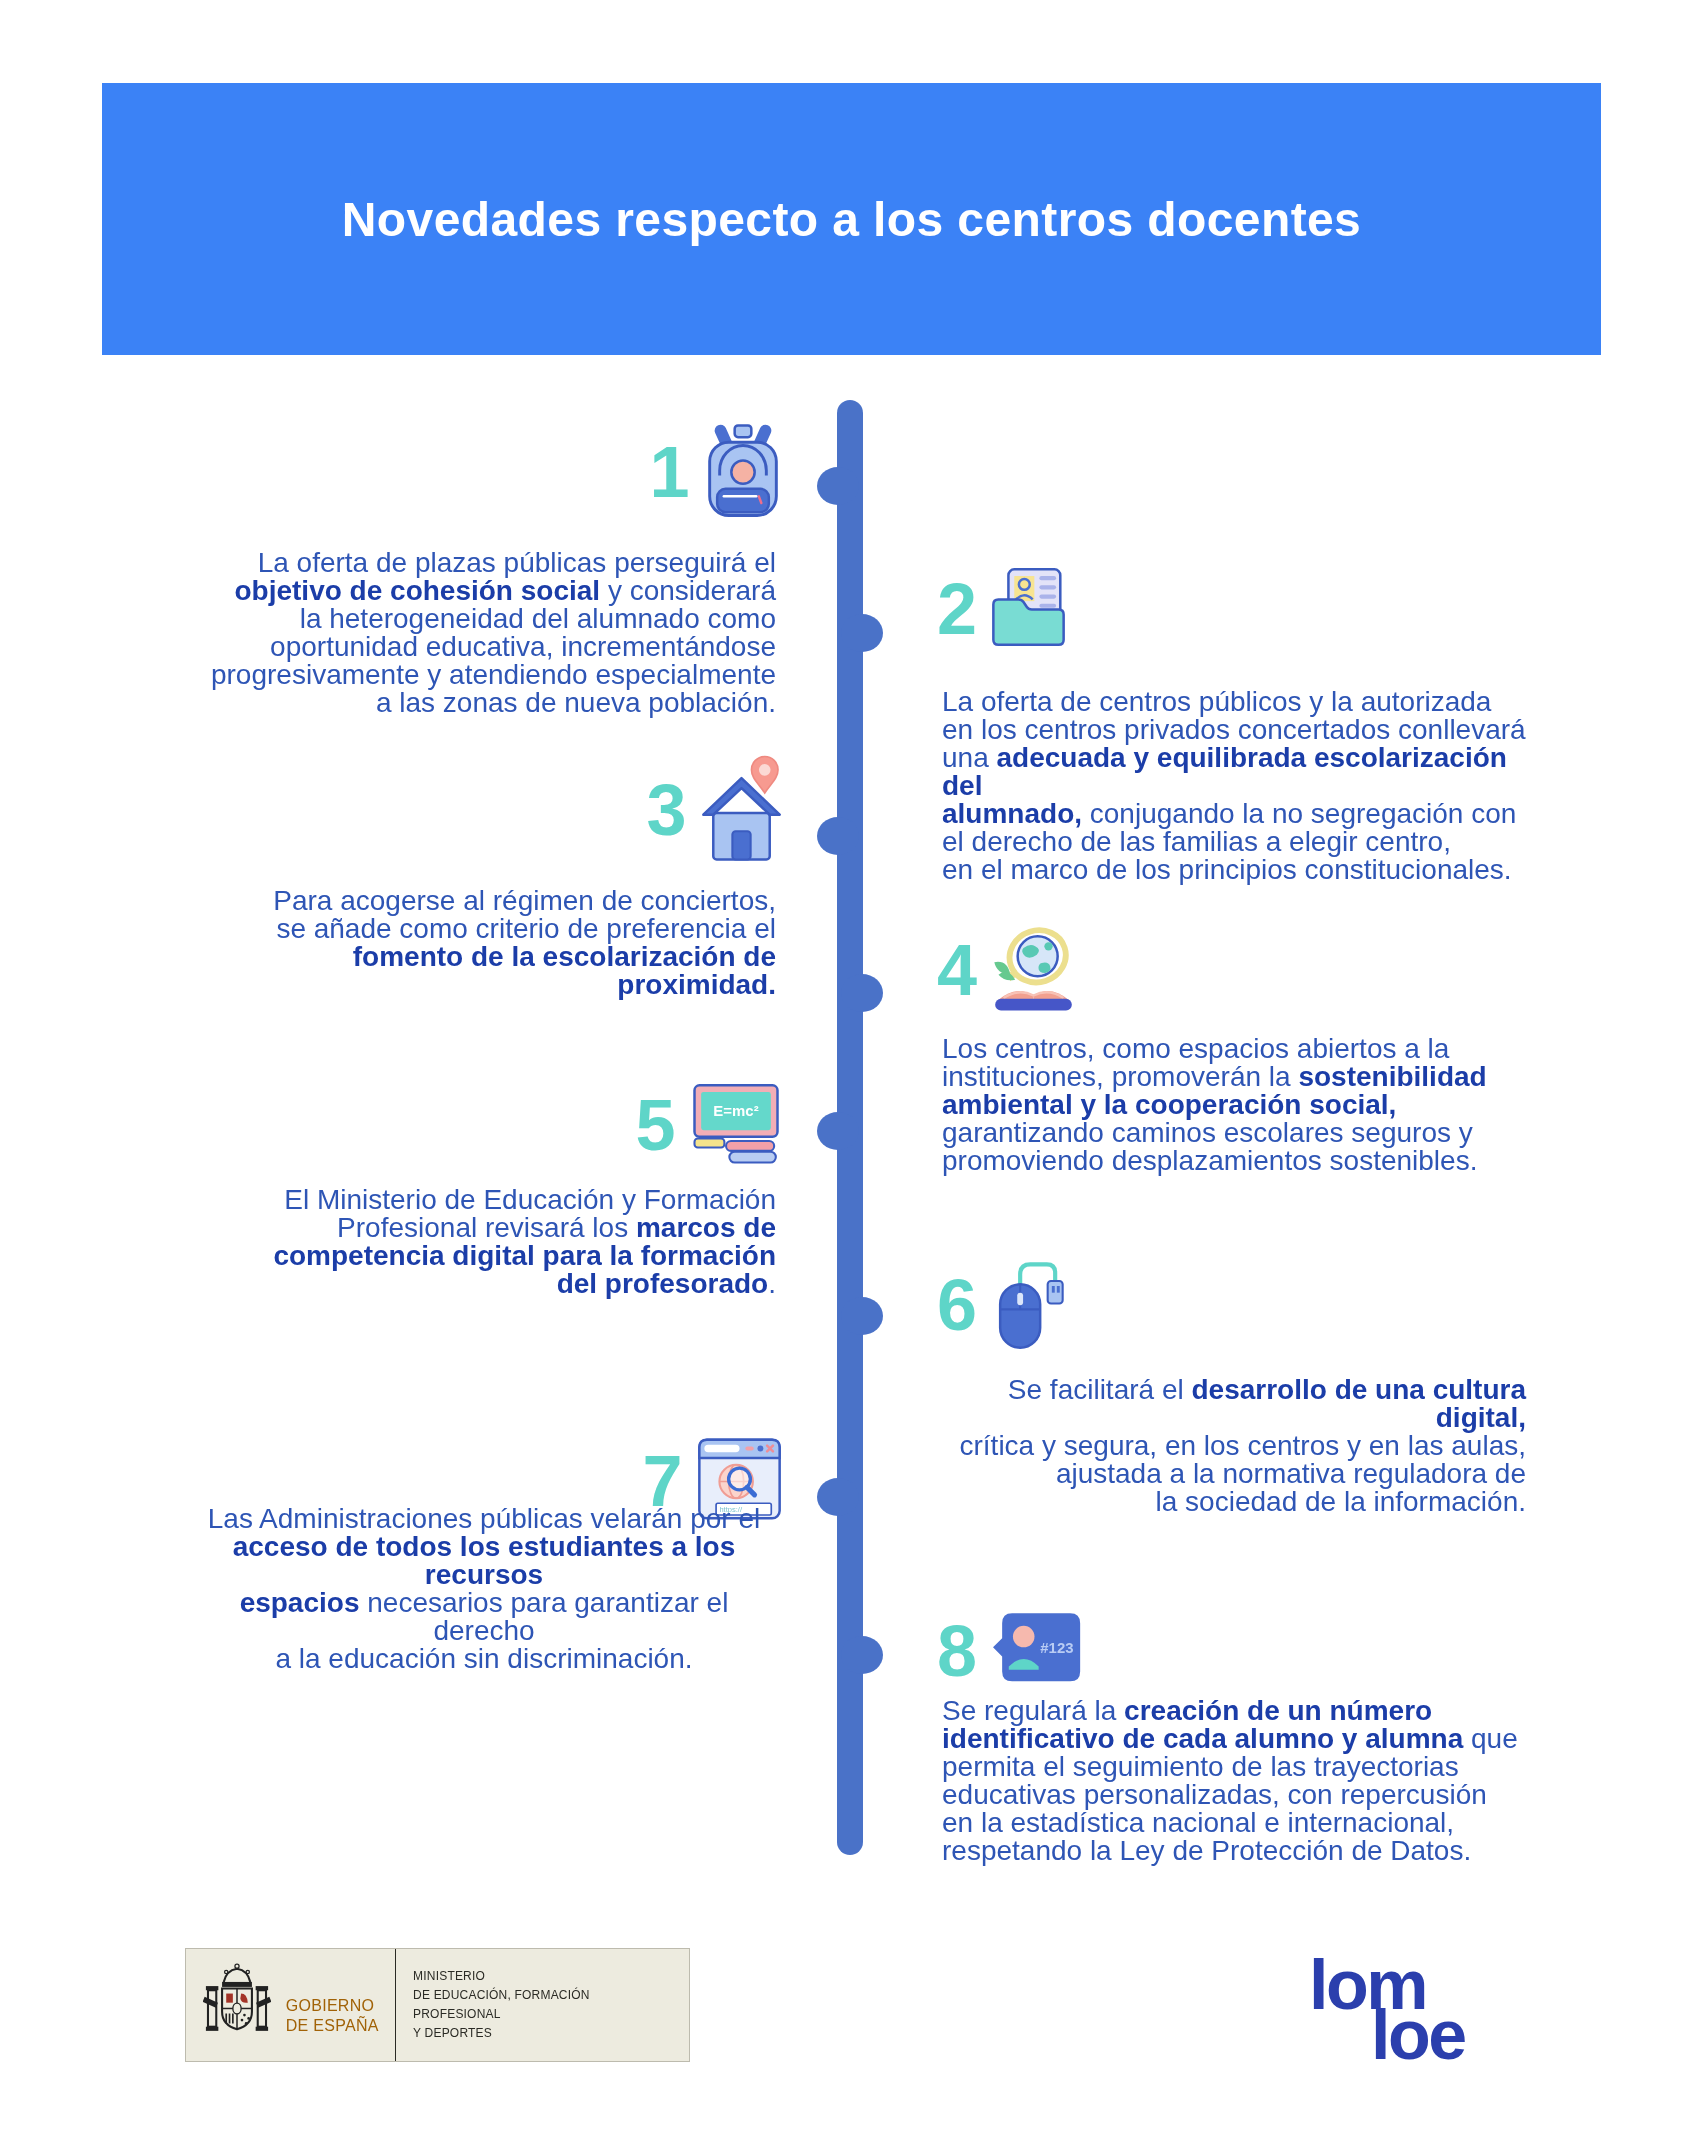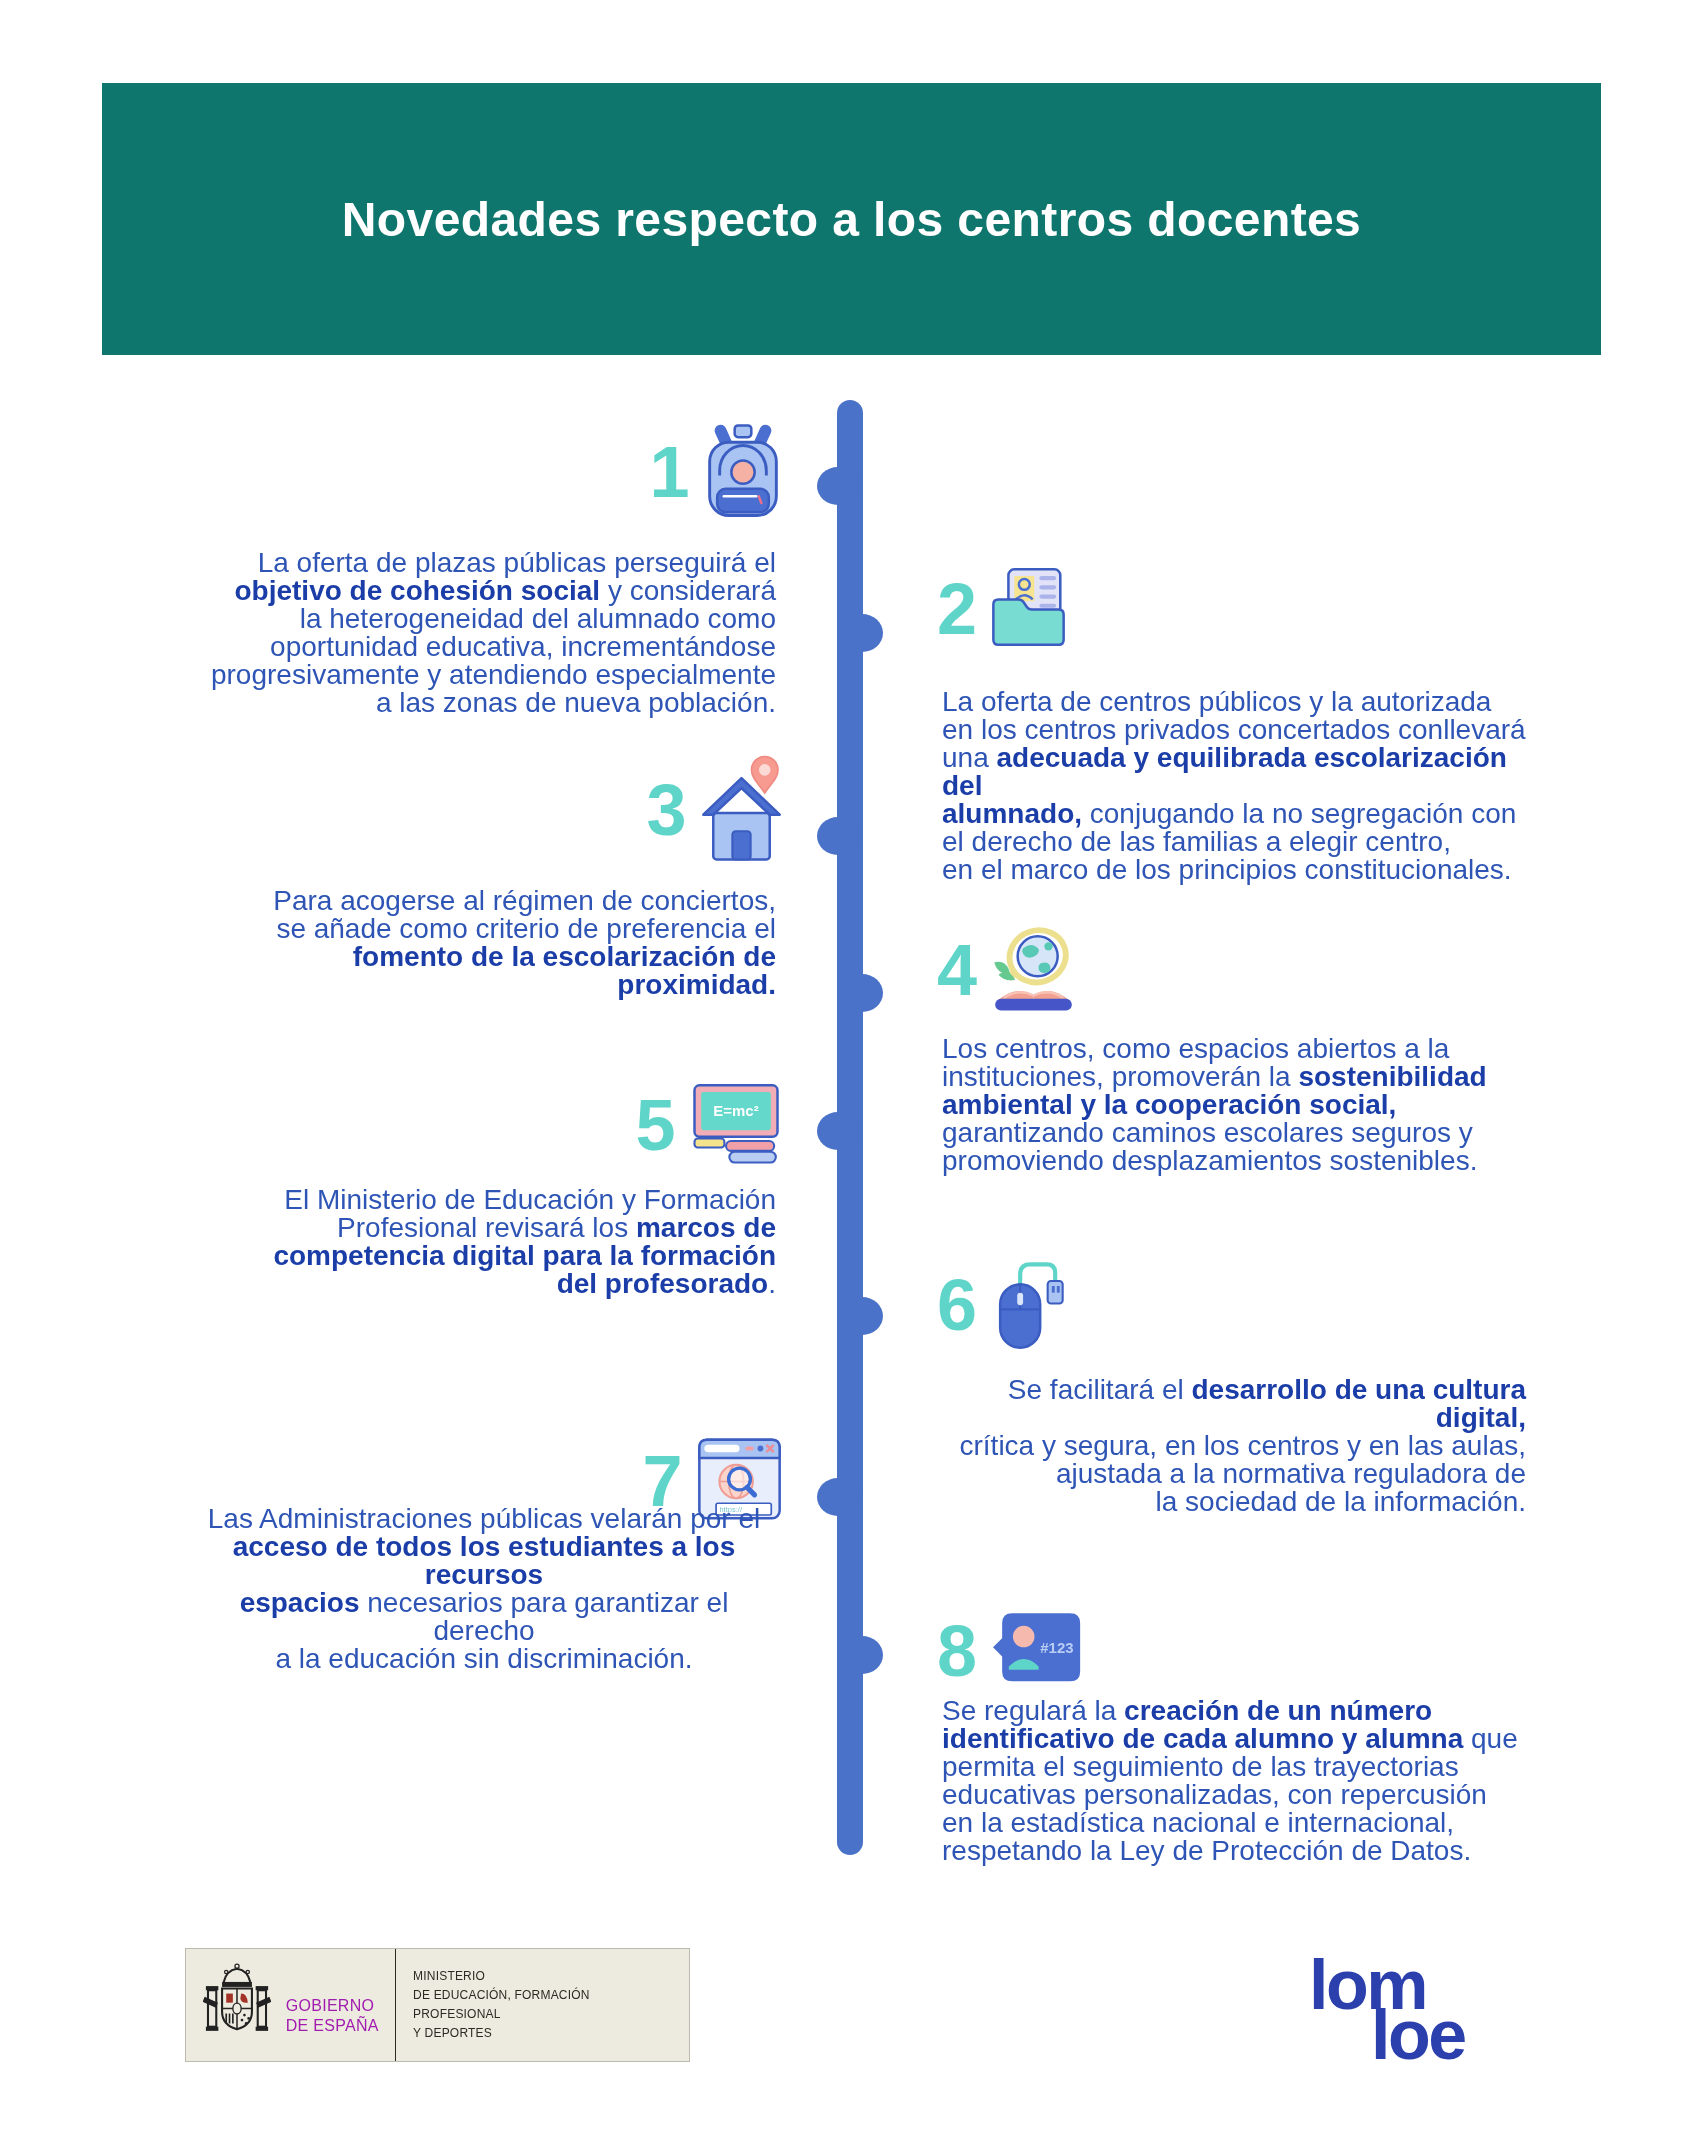--- a/index.html
+++ b/index.html
@@ -3,21 +3,21 @@
 <meta charset="utf-8">
 <style>
   html,body{margin:0;padding:0;}
   body{
     position:relative;width:1703px;height:2148px;background:#ffffff;
     font-family:"Liberation Sans","DejaVu Sans",sans-serif;overflow:hidden;
   }
   
   .banner{
     position:absolute;left:102px;top:83px;width:1499px;height:272px;
-    background:#0f766e;display:flex;align-items:center;justify-content:center;
+    background:#3b82f6;display:flex;align-items:center;justify-content:center;
   }
   .banner h1{
     margin:0;color:#ffffff;font-size:48px;font-weight:bold;letter-spacing:0.4px;
   }
   
   .tl-bar{
     position:absolute;left:837px;top:400px;width:26px;height:1455px;
     background:#4a72c8;border-radius:13.4px;
   }
   .node{
@@ -55,21 +55,21 @@
   #text-7{right:927px;top:1505px;text-align:center;}
   #text-8{left:942px;top:1697px;}
   
   .gov-box{
     position:absolute;left:185px;top:1948px;width:505px;height:114px;
     background:#edebdf;border:0.8px solid #bdbbae;box-sizing:border-box;
     display:flex;align-items:center;
   }
   .arms{margin-left:16.7px;flex:0 0 auto;}
   .gov-name{
-    margin-left:15px;width:99px;font-size:16px;line-height:20px;color:#a21caf;
+    margin-left:15px;width:99px;font-size:16px;line-height:20px;color:#a16207;
     letter-spacing:0.3px;
     margin-top:22px;
   }
   .gov-div{width:1.7px;align-self:stretch;background:#2b2b25;margin:0 0 0 10px;}
   .min-name{
     margin-left:16.7px;font-size:12px;line-height:19px;color:#2b2b25;letter-spacing:0.2px;
     padding-right:8.3px;
   }
   .lom,.loe{
     position:absolute;font-size:70px;font-weight:bold;color:#2b3fad;

